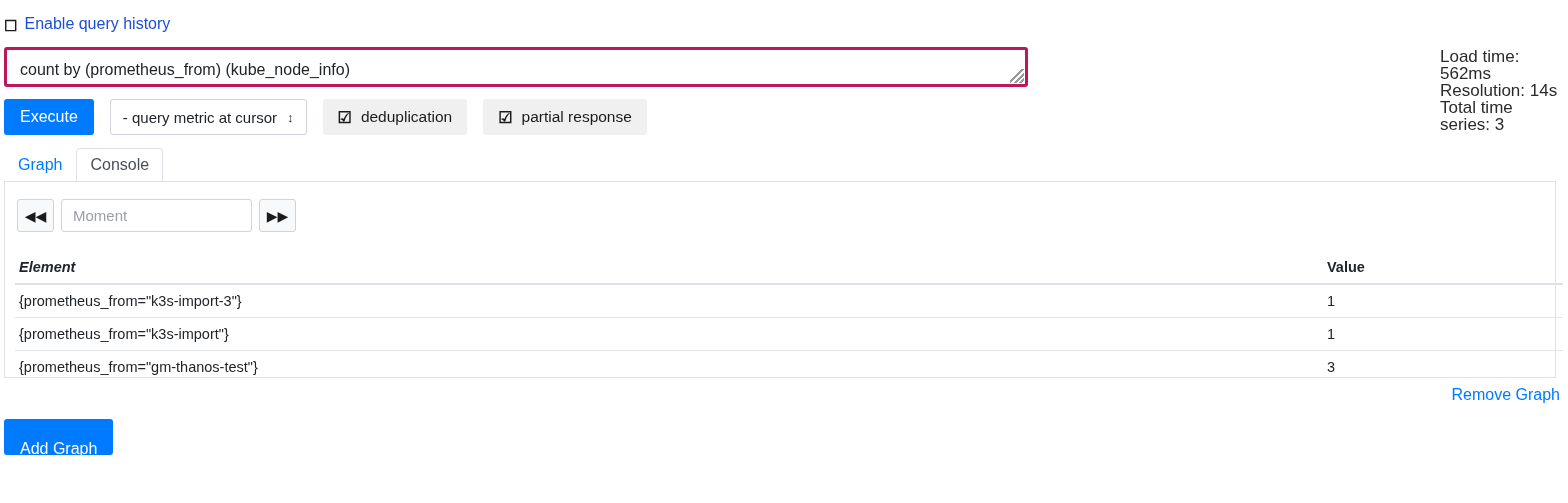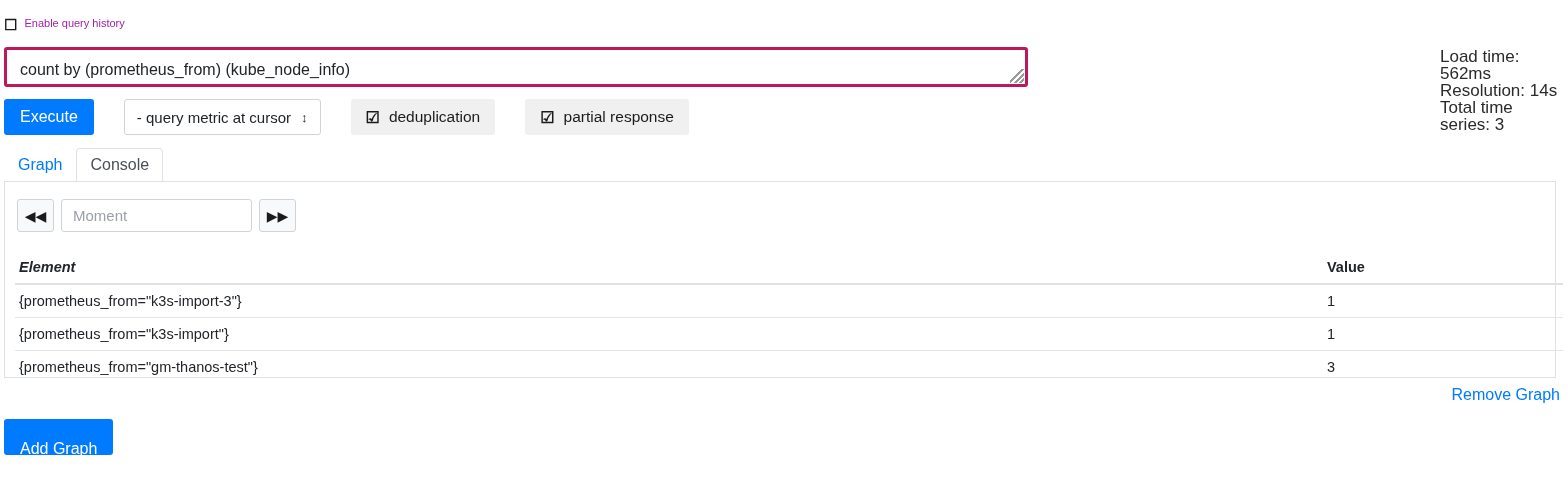--- a/index.html
+++ b/index.html
@@ -33,22 +33,22 @@
   }
   .glyph-checkbox {
     font-size: 15px;
     line-height: 1;
     font-weight: 700;
     color: #1b1b1b;
     display: inline-block;
     transform: translateY(1px);
   }
   .history-label {
-    font-size: 11px;
-    color: #a21caf;
+    font-size: 16px;
+    color: #1d4ed8;
     line-height: 1;
   }
 
   
   .expr-wrap {
     position: absolute;
     left: 4px;
     top: 47px;
     width: 1024px;
     height: 40px;
@@ -91,21 +91,21 @@
     width: 120px;
   }
 
   
   .controls {
     position: absolute;
     left: 4px;
     top: 99px;
     display: flex;
     align-items: center;
-    gap: 14px;
+    gap: 0;
     height: 36px;
   }
   .btn-execute {
     background: #007bff;
     color: #ffffff;
     border: none;
     border-radius: 3px;
     font-size: 16px;
     font-family: inherit;
     padding: 0 16px;

